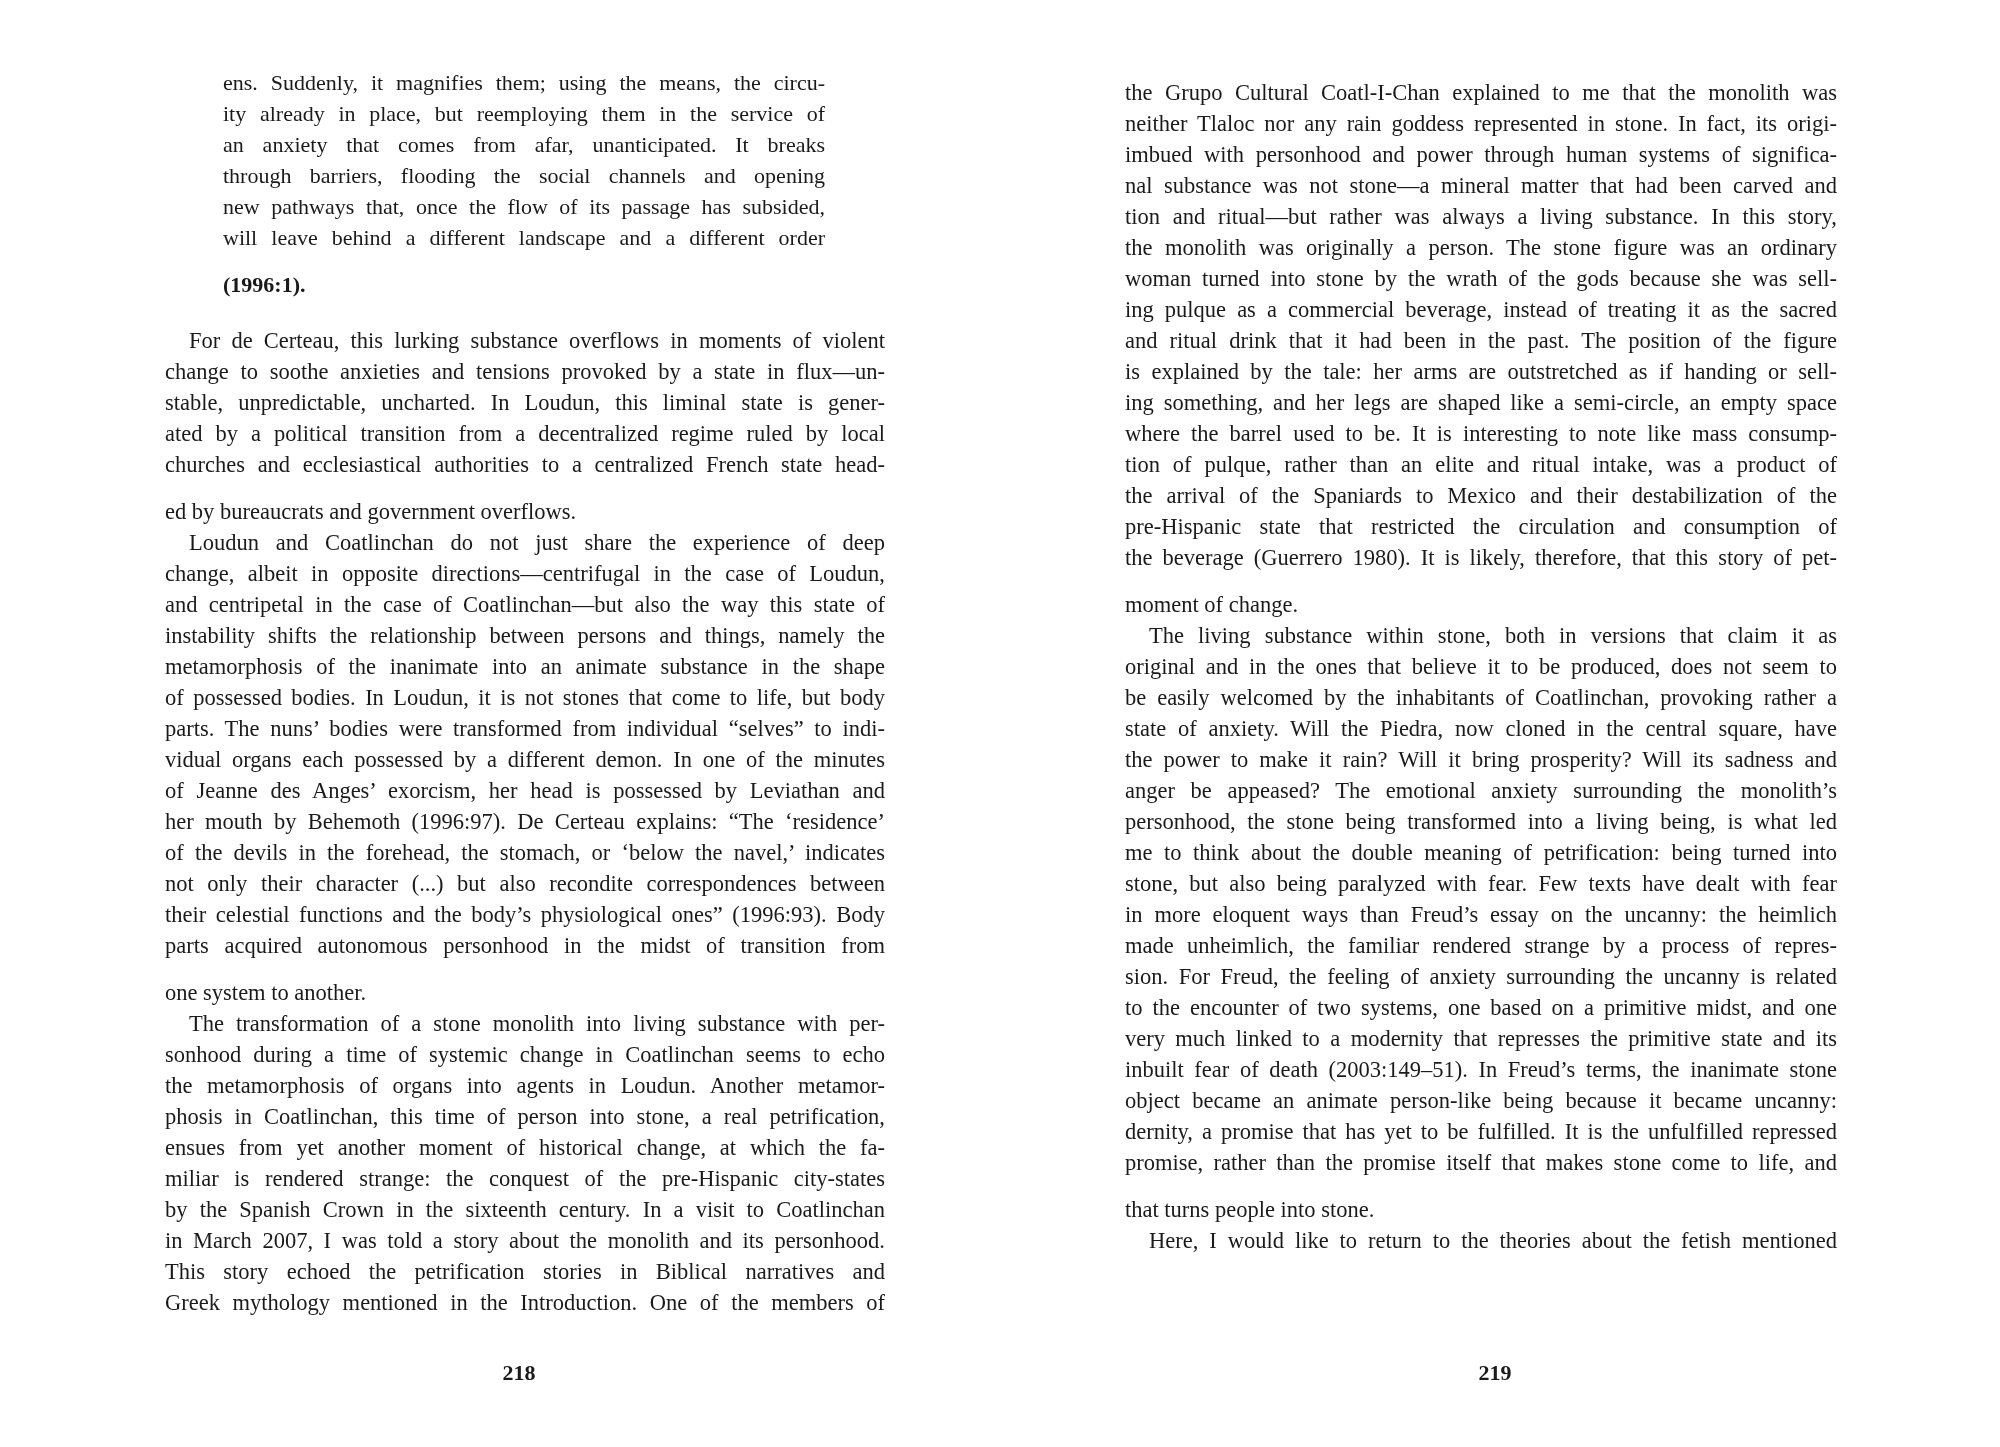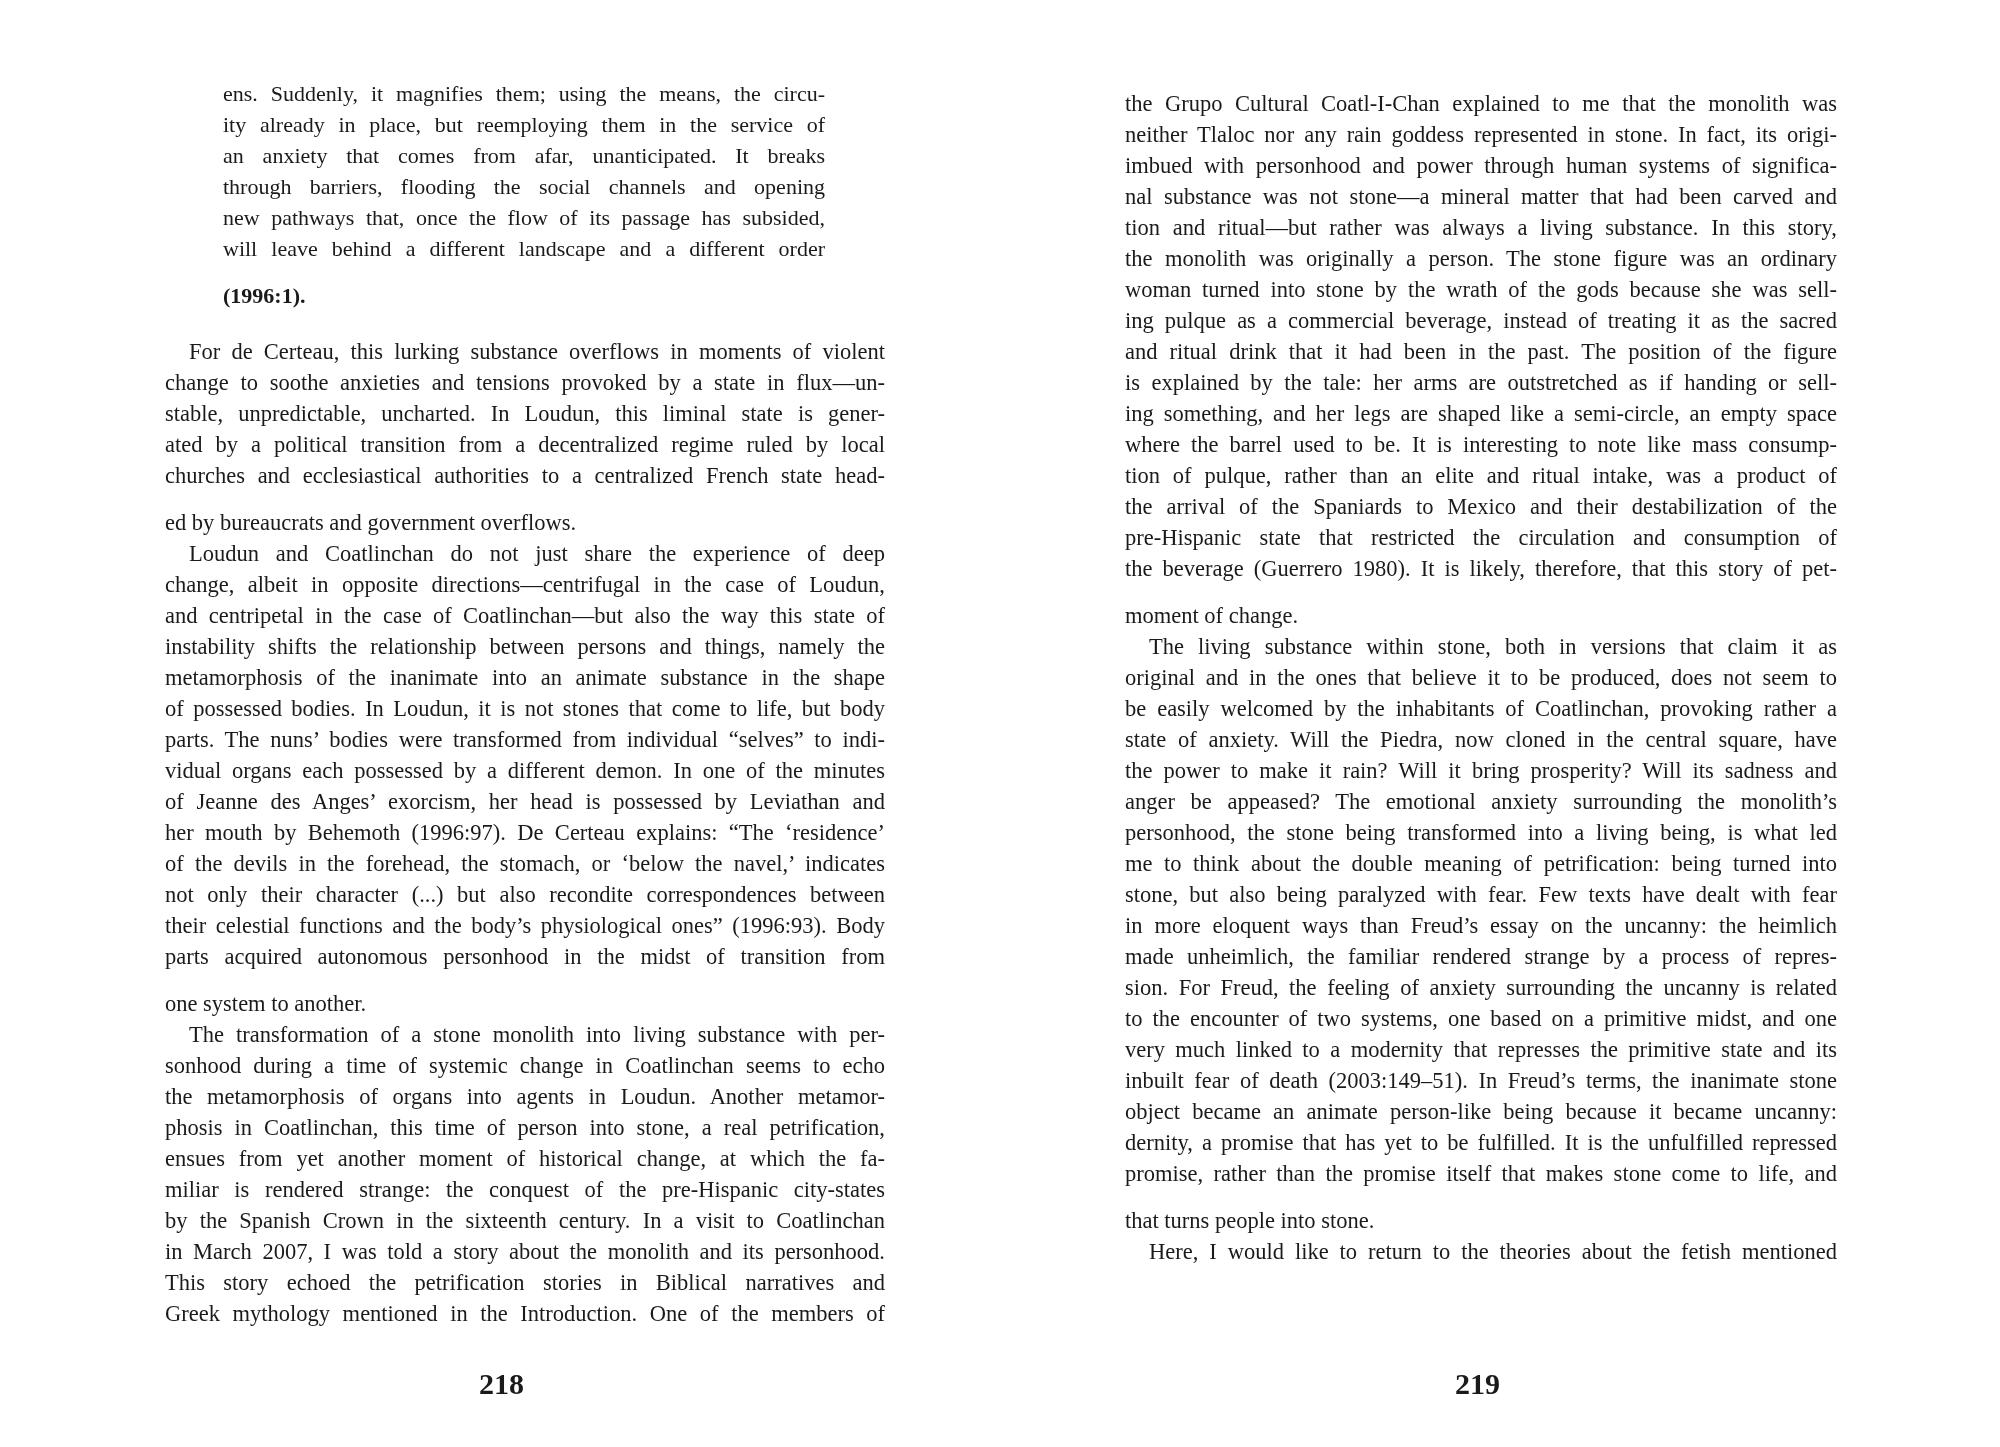--- a/index.html
+++ b/index.html
@@ -16,21 +16,21 @@
     color: #1a1a1a;
   }
   .spread {
     position: absolute;
     left: 0; top: 0;
     width: 2000px; height: 1447px;
     background: #ffffff;
   }
   .page {
     position: absolute;
-    top: 16px;
+    top: 5px;
     height: 1014px;
     width: 1000px;
   }
   .page-left { left: 0; }
   .page-right { left: 1000px; }
 
   .column {
     position: absolute;
   }
   .line {
@@ -50,24 +50,25 @@
   .line.indent {
     padding-left: 24px;
   }
   .quote .line {
     font-size: 22px;
   }
 
   .folio {
     position: absolute;
     top: 1352px;
-    font-size: 30px;
+    font-size: 22px;
     font-weight: bold;
     line-height: 31px;
     width: 80px;
+    text-align: center;
   }
 </style>
 </head>
 <body>
 
 <div class="spread">
 
   <div class="page page-left">
     <div class="column quote" style="left:223px; top:62px; width:602px;">
       <span class="line">ens. Suddenly, it magnifies them; using the means, the circu-</span>

